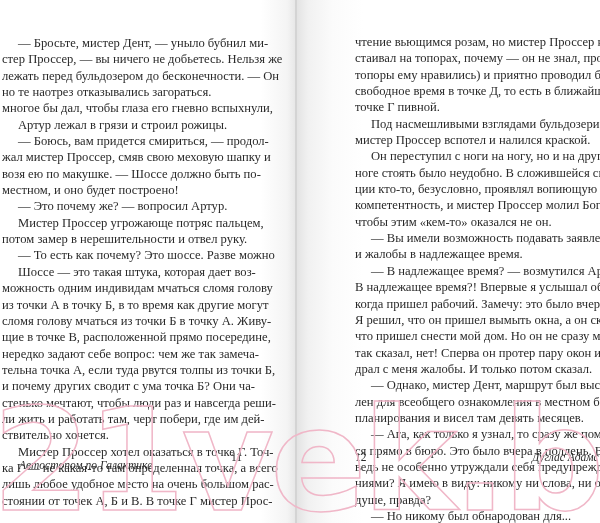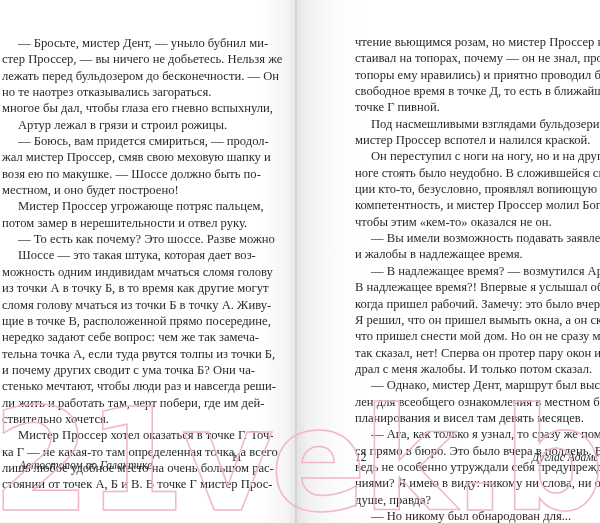--- a/index.html
+++ b/index.html
@@ -35,20 +35,21 @@
       <span class="line indent">— Бросьте, мистер Дент, — уныло бубнил ми-</span>
       <span class="line">стер Проссер, — вы ничего не добьетесь. Нельзя же</span>
       <span class="line">лежать перед бульдозером до бесконечности. — Он</span>
       <span class="line last">но те наотрез отказывались загораться.</span>
       <span class="line">многое бы дал, чтобы глаза его гневно вспыхнули,</span>
       <span class="line indent last">Артур лежал в грязи и строил рожицы.</span>
       <span class="line indent">— Боюсь, вам придется смириться, — продол-</span>
       <span class="line">жал мистер Проссер, смяв свою меховую шапку и</span>
       <span class="line">возя ею по макушке. — Шоссе должно быть по-</span>
       <span class="line last">местном, и оно будет построено!</span>
+      <span class="line indent last">— Это почему же? — вопросил Артур.</span>
       <span class="line indent">Мистер Проссер угрожающе потряс пальцем,</span>
       <span class="line last">потом замер в нерешительности и отвел руку.</span>
       <span class="line indent">— То есть как почему? Это шоссе. Разве можно</span>
       <span class="line indent">Шоссе — это такая штука, которая дает воз-</span>
       <span class="line">можность одним индивидам мчаться сломя голову</span>
       <span class="line">из точки А в точку Б, в то время как другие могут</span>
       <span class="line">сломя голову мчаться из точки Б в точку А. Живу-</span>
       <span class="line">щие в точке В, расположенной прямо посередине,</span>
       <span class="line">нередко задают себе вопрос: чем же так замеча-</span>
       <span class="line">тельна точка А, если туда рвутся толпы из точки Б,</span>

